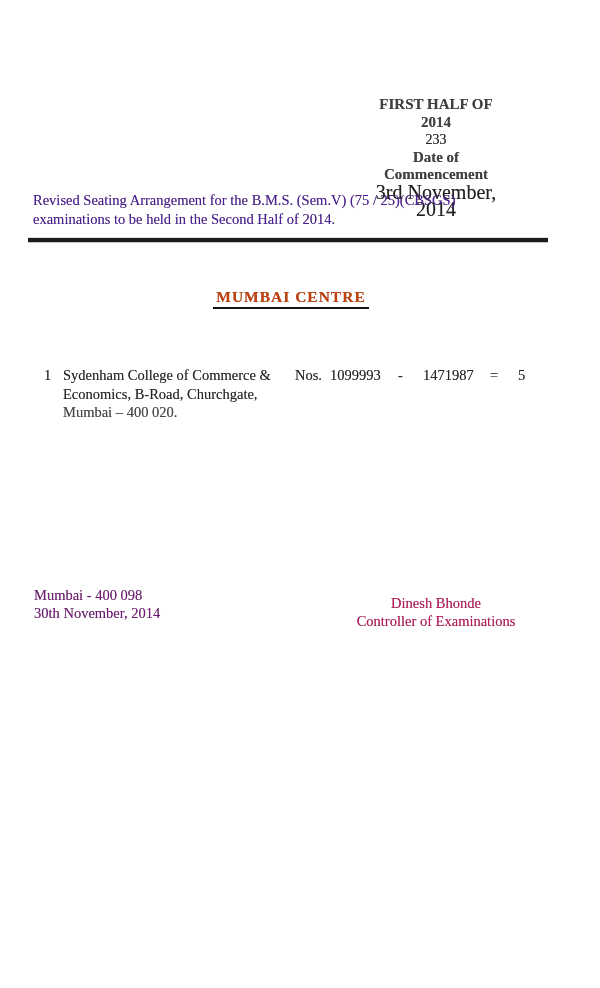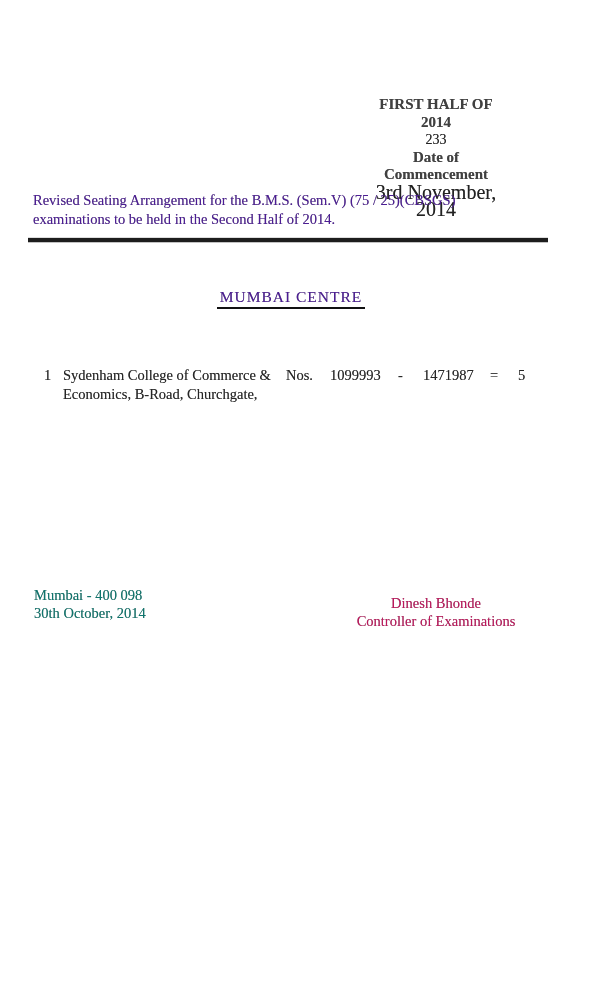--- a/index.html
+++ b/index.html
@@ -57,56 +57,56 @@
 
   
   .centre-wrap {
     top: 288px;
     left: 2px;
     width: 578px;
     text-align: center;
   }
   .centre-heading {
     display: inline-block;
-    font-weight: normal;
+    font-weight: bold;
     font-size: 15.5px;
     letter-spacing: 1px;
-    color: #4c1d95;
+    color: #c2410c;
     border-bottom: 2.5px solid #111111;
     padding: 0 3px 1px 3px;
   }
 
   
   .seat-row {
     top: 366px;
     left: 0;
     width: 600px;
     height: 60px;
     font-size: 14.5px;
     line-height: 18.5px;
     color: #262626;
   }
   .seat-row .cell { position: absolute; top: 0; white-space: nowrap; }
   .serial      { left: 44px; }
   .college     { left: 63px; width: 225px; }
   .college .line3 { color: #454545; }
-  .nos-label   { left: 286px; }
+  .nos-label   { left: 295px; }
   .roll-start  { left: 330px; }
   .roll-sep    { left: 398px; }
   .roll-end    { left: 423px; }
   .equals      { left: 490px; }
   .seat-count  { left: 518px; }
 
   
   .footer-left {
     top: 586px;
     left: 34px;
     font-size: 14.5px;
     line-height: 18px;
-    color: #0f766e;
+    color: #701a75;
   }
   .footer-right {
     top: 586px;
     left: 353px;
     width: 166px;
     text-align: center;
     font-size: 14.5px;
     line-height: 18px;
     color: #be185d;
     margin-top: 8px;
@@ -133,32 +133,33 @@
 
   <div class="abs centre-wrap">
     <span class="centre-heading">MUMBAI CENTRE</span>
   </div>
 
   <div class="abs seat-row">
     <div class="cell serial">1</div>
     <div class="cell college">
       <div>Sydenham College of Commerce &amp;</div>
       <div>Economics, B-Road, Churchgate,</div>
+      <div class="line3">Mumbai – 400 020.</div>
     </div>
     <div class="cell nos-label">Nos.</div>
     <div class="cell roll-start">1099993</div>
     <div class="cell roll-sep">-</div>
     <div class="cell roll-end">1471987</div>
     <div class="cell equals">=</div>
     <div class="cell seat-count">5</div>
   </div>
 
   <div class="abs footer-left">
     <div>Mumbai - 400 098</div>
-    <div>30th October, 2014</div>
+    <div>30th November, 2014</div>
   </div>
 
   <div class="abs footer-right">
     <div>Dinesh Bhonde</div>
     <div>Controller of Examinations</div>
   </div>
 
 </div>
 
 </body></html>

